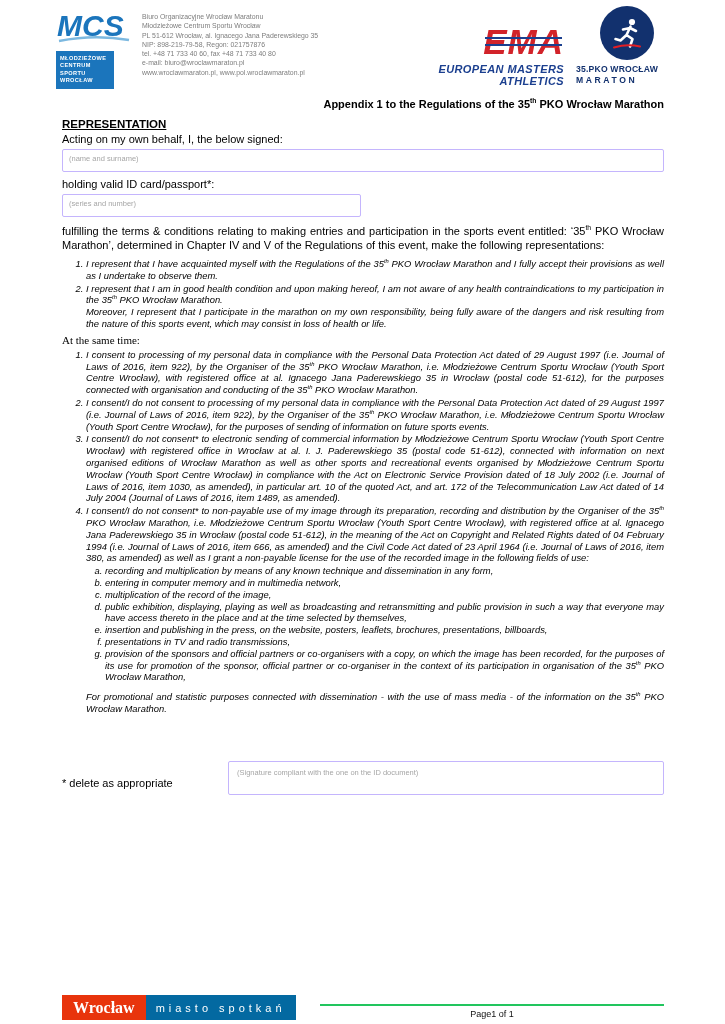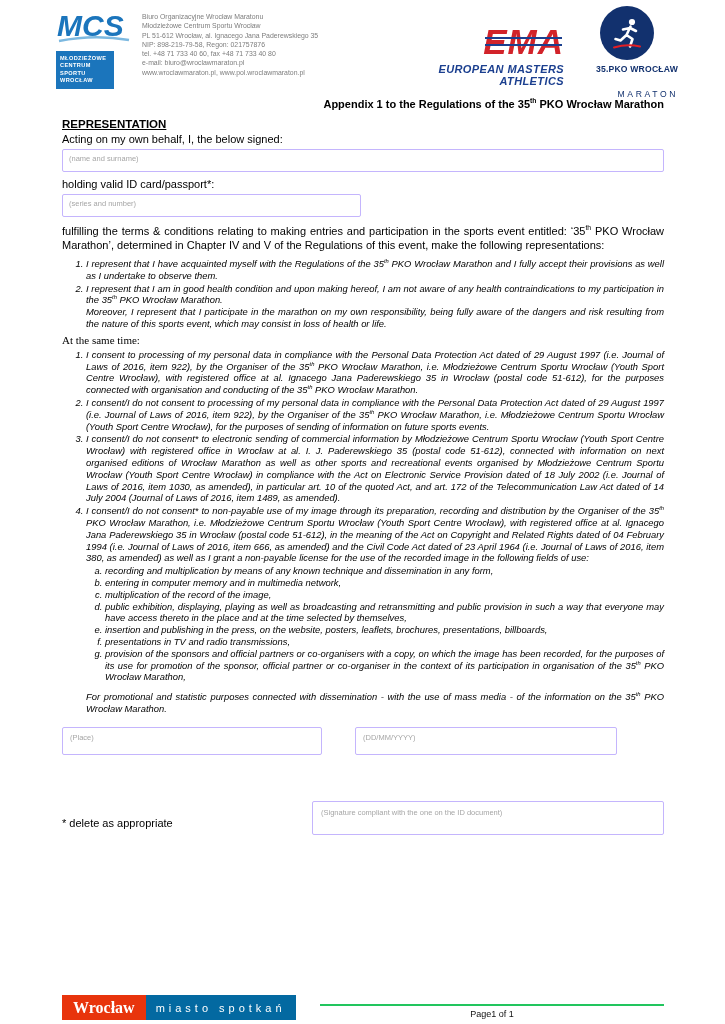--- a/index.html
+++ b/index.html
@@ -13,25 +13,25 @@
   .mcs-mark{line-height:1;}
   .mcs-box{margin-top:2px;background:#1b75bc;color:#fff;width:58px;padding:4px 4px;
            font-size:5.6px;font-weight:bold;line-height:7.4px;letter-spacing:.4px;}
   .contact{position:absolute;left:142px;top:12px;font-size:6.9px;line-height:9.3px;color:#7d7d7d;}
   .ema{position:absolute;left:412px;top:24px;width:152px;text-align:right;}
   .ema-text{position:relative;display:inline-block;font-size:35px;font-weight:800;font-style:italic;
             color:#d2232a;letter-spacing:1px;line-height:1;}
   .ema-stripe{position:absolute;left:2px;right:2px;height:2.4px;background:#1b3f8f;}
   .ema-stripe.s1{top:13px;} .ema-stripe.s2{top:20px;}
   .ema-caption{margin-top:4px;font-size:11px;font-weight:bold;font-style:italic;color:#1b3f8f;letter-spacing:.4px;}
-  .pko{position:absolute;left:576px;top:6px;width:102px;text-align:right;}
+  .pko{position:absolute;left:576px;top:6px;width:102px;text-align:left;}
   .pko-circle{width:54px;height:54px;border-radius:50%;background:#12316e;margin:0 auto 4px;
               display:flex;align-items:center;justify-content:center;}
   .pko-line1{font-size:8.6px;font-weight:bold;color:#12316e;letter-spacing:.2px;}
-  .pko-line2{font-size:8.6px;font-weight:normal;color:#12316e;letter-spacing:2.6px;margin-top:15px;}
+  .pko-line2{font-size:8.6px;font-weight:bold;color:#12316e;letter-spacing:2.6px;margin-top:1px;}
 
   
   .content{position:absolute;left:62px;top:98px;width:602px;}
   .title{font-size:11px;font-weight:bold;text-align:right;margin-bottom:8px;}
   .rep-heading{font-size:11.5px;font-weight:bold;text-decoration:underline;margin-bottom:3px;}
   .line{font-size:11px;margin-bottom:4px;}
   .field{display:block;border:1px solid #c4b5fd;border-radius:2px;background:#fff;
          font-family:inherit;font-size:10px;color:#000;outline:none;}
   .field::placeholder{color:#a6a6a6;font-size:7.5px;}
   .name-field{width:100%;height:23px;padding:3px 6px 10px;margin-bottom:6px;}
@@ -42,21 +42,21 @@
   .same-time{font-size:11px;margin:1px 0 3px;font-family:Liberation Serif, serif;}
   ol.consents{padding-left:24px;font-style:italic;font-size:9.4px;line-height:11.8px;text-align:justify;}
   ol.consents > li{margin-bottom:1px;}
   ol.sub{list-style:lower-alpha;padding-left:19px;margin:1px 0 2px;}
   .promo{margin-top:8px;}
   .sig-row1{display:flex;gap:33px;margin-top:12px;}
   .place-field{width:260px;height:28px;padding:4px 7px 13px;}
   .date-field{width:262px;height:28px;padding:4px 7px 13px;}
   .sig-row2{display:flex;align-items:flex-end;margin-top:18px;}
   .delete-note{font-size:11px;padding-bottom:6px;font-style:normal;margin-top:44px;}
-  .signature-field{margin-left:auto;width:352px;height:34px;padding:4px 8px 17px;}
+  .signature-field{margin-left:auto;width:436px;height:34px;padding:4px 8px 17px;}
 
   
   .city-logo{position:absolute;left:62px;top:995px;display:flex;align-items:stretch;height:25px;}
   .city-name{background:#e8340c;color:#fff;font-family:"Liberation Serif", serif;font-weight:bold;
              font-size:16px;padding:2px 11px;display:flex;align-items:center;}
   .city-tagline{background:#0369a1;color:#fff;font-size:11px;letter-spacing:4px;padding:2px 10px;
                 display:flex;align-items:center;white-space:nowrap;}
   .page-num-block{position:absolute;left:320px;top:1004px;width:344px;border-top:2px solid #22c55e;
                   text-align:center;font-size:9px;padding-top:3px;color:#111;}
 </style>
@@ -156,24 +156,20 @@
           <li>multiplication of the record of the image,</li>
           <li>public exhibition, displaying, playing as well as broadcasting and retransmitting and public provision in such a way that everyone may have access thereto in the place and at the time selected by themselves,</li>
           <li>insertion and publishing in the press, on the website, posters, leaflets, brochures, presentations, billboards,</li>
           <li>presentations in TV and radio transmissions,</li>
           <li>provision of the sponsors and official partners or co-organisers with a copy, on which the image has been recorded, for the purposes of its use for promotion of the sponsor, official partner or co-organiser in the context of its participation in organisation of the 35<sup>th</sup> PKO Wrocław Marathon,</li>
         </ol>
         <p class="promo">For promotional and statistic purposes connected with dissemination - with the use of mass media - of the information on the 35<sup>th</sup> PKO Wrocław Marathon.</p>
       </li>
     </ol>
 
-    <div class="sig-row1">
-      <input class="field place-field" type="text" placeholder="(Place)" style="">
-      <input class="field date-field" type="text" placeholder="(DD/MM/YYYY)" style="">
-    </div>
 
     <div class="sig-row2">
       <span class="delete-note">* delete as appropriate</span>
       <input class="field signature-field" type="text" placeholder="(Signature compliant with the one on the ID document)" style="">
     </div>
 
   </div>
 
   <div class="city-logo">
     <div class="city-name">Wrocław</div>

